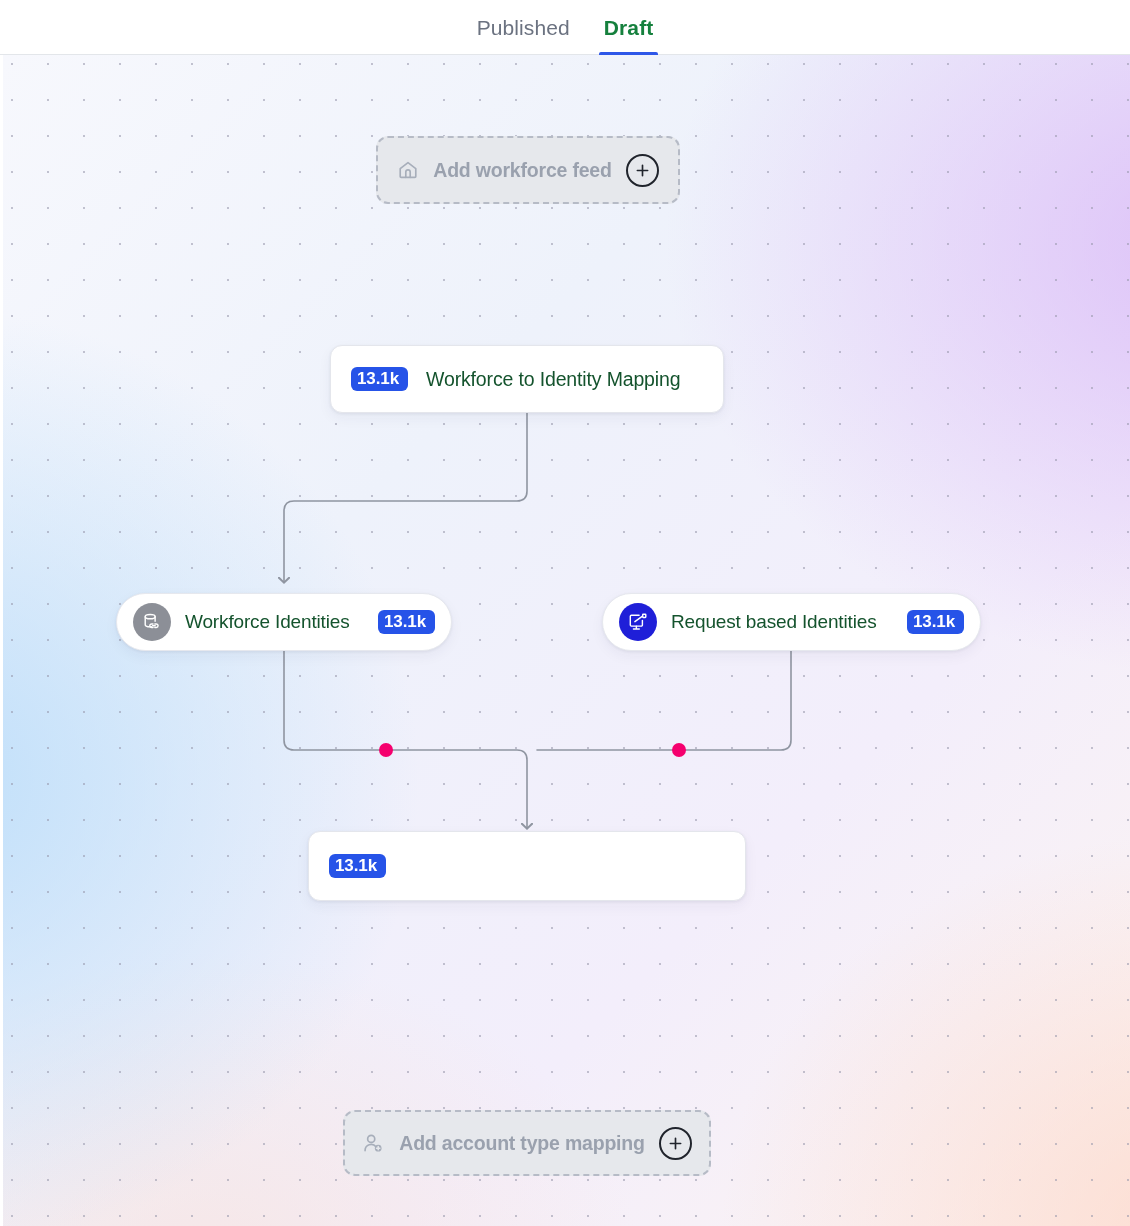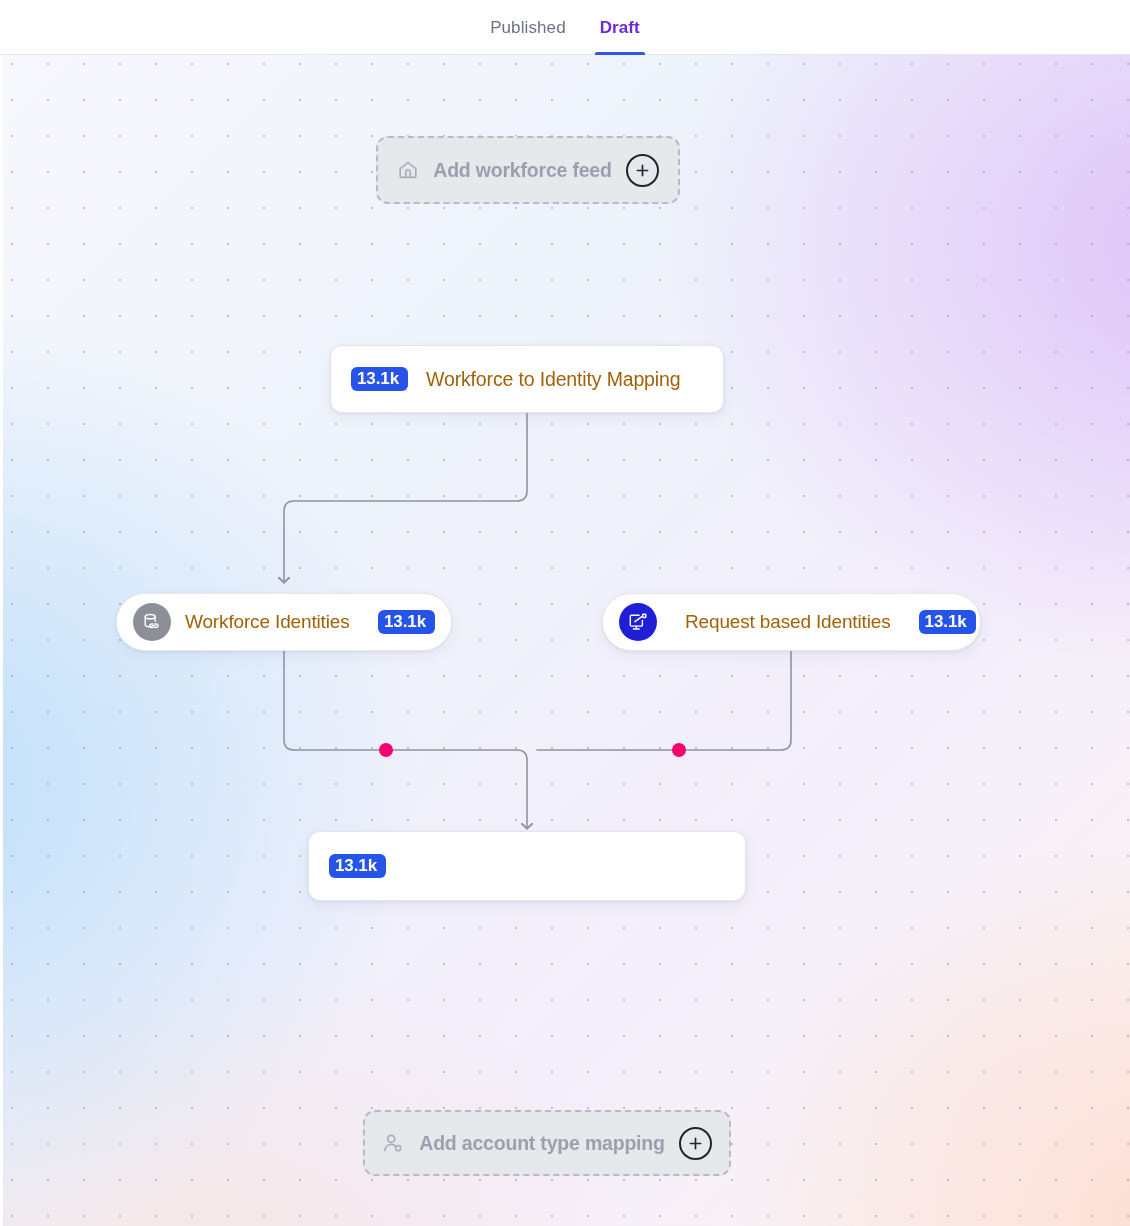--- a/index.html
+++ b/index.html
@@ -19,30 +19,30 @@
     background: #ffffff;
     border-bottom: 1px solid #e3e6ea;
     display: flex;
     align-items: center;
     justify-content: center;
     gap: 30px;
     z-index: 40;
   }
   .tab {
     position: relative;
-    font-size: 17px;
+    font-size: 21px;
     line-height: 55px;
     height: 55px;
     color: #6b7280;
     cursor: pointer;
     padding: 0 2px;
     letter-spacing: 0.1px;
   }
   .tab.active {
-    color: #6d28d9;
+    color: #15803d;
     font-weight: bold;
   }
   .tab.active::after {
     content: "";
     position: absolute;
     left: -3px; right: -3px;
     bottom: 0;
     height: 3px;
     background: #2e57e8;
     border-radius: 2px 2px 0 0;
@@ -94,21 +94,21 @@
     font-weight: bold;
     border-radius: 6px;
     padding: 3px 9px 4px 6px;
     letter-spacing: -0.1px;
     line-height: 1;
     display: inline-block;
     white-space: nowrap;
   }
   .node-title {
     font-size: 19.5px;
-    color: #a16207;
+    color: #14532d;
     white-space: nowrap;
     letter-spacing: -0.15px;
   }
   .node-title.pill-title {
     font-size: 19px;
   }
 
   .avatar {
     width: 38px; height: 38px;
     border-radius: 50%;
@@ -203,38 +203,38 @@
         <path d="M15.4 6.2 V11.3"></path>
         <path d="M15.1 14.2 h1.6 a1.9 1.9 0 0 1 0 3.8 h-1.6"></path>
         <path d="M13.1 18 h-1.6 a1.9 1.9 0 0 1 0 -3.8 h1.6"></path>
         <path d="M12.6 16.1 h2.9"></path>
       </svg>
     </span>
     <span class="node-title pill-title">Workforce Identities</span>
     <span class="badge" style="margin-left:auto;">13.1k</span>
   </div>
 
-  <div class="node node-pill" style="left:599px; top:538px; width:379px; height:58px; gap:28px;">
+  <div class="node node-pill" style="left:599px; top:538px; width:379px; height:58px; gap:14px;">
     <span class="avatar blue">
       <svg width="22" height="22" viewBox="0 0 24 24" fill="none" stroke="#ffffff" stroke-width="1.55" stroke-linecap="round" stroke-linejoin="round">
         <path d="M3.6 5.8 a1.2 1.2 0 0 1 1.2-1.2 h8.4 M16.8 10.2 v5.1 a1.2 1.2 0 0 1 -1.2 1.2 H4.8 a1.2 1.2 0 0 1 -1.2 -1.2 V5.8"></path>
         <path d="M10.2 16.5 V19.6 M7 19.6 h6.4"></path>
         <rect x="17.1" y="3.6" width="3.4" height="3.4" rx="0.6"></rect>
         <path d="M8.6 11.6 L16.9 5.6"></path>
       </svg>
     </span>
     <span class="node-title pill-title">Request based Identities</span>
     <span class="badge" style="margin-left:auto;">13.1k</span>
   </div>
 
   <div class="node node-rect" style="left:305px; top:776px; width:438px; height:70px; gap:18px;">
     <span class="badge">13.1k</span>
   </div>
 
-  <div class="add-btn" style="left:340px; top:1055px; width:368px; height:66px;margin-left:20px;">
+  <div class="add-btn" style="left:340px; top:1055px; width:368px; height:66px;">
     <span class="ghost-icon">
       <svg width="23" height="23" viewBox="0 0 24 24" fill="none" stroke="#a7aeba" stroke-width="1.75" stroke-linecap="round" stroke-linejoin="round">
         <circle cx="9.6" cy="7.2" r="3.7"></circle>
         <path d="M3.2 19.4 a6.4 6.4 0 0 1 11.4 -4"></path>
         <circle cx="16.9" cy="16.9" r="3.5" fill="#a7aeba" stroke="none"></circle>
         <path d="M16.9 15.2 v3.4 M15.2 16.9 h3.4" stroke="#e6e8ec" stroke-width="1.6"></path>
       </svg>
     </span>
     <span class="add-label">Add account type mapping</span>
     <span class="plus-circle">

